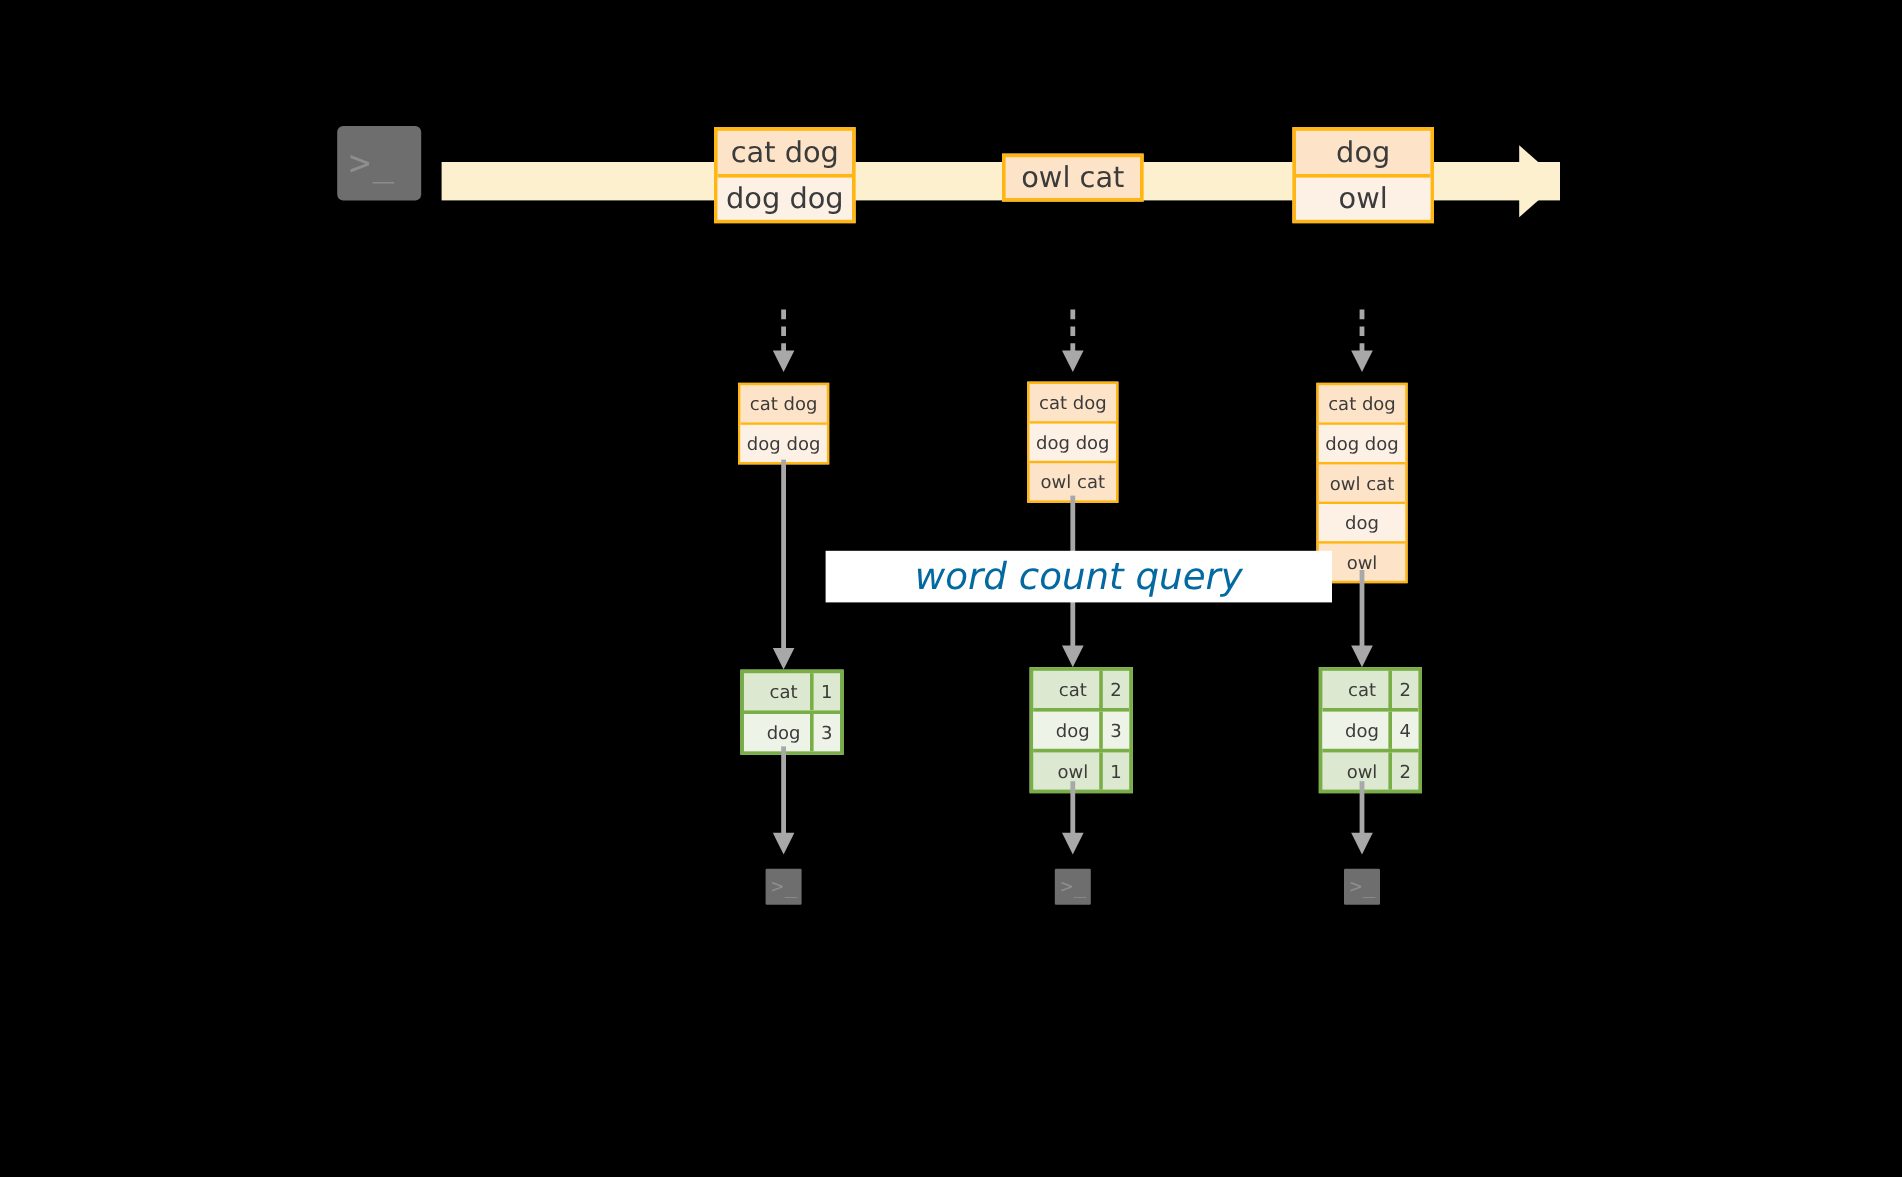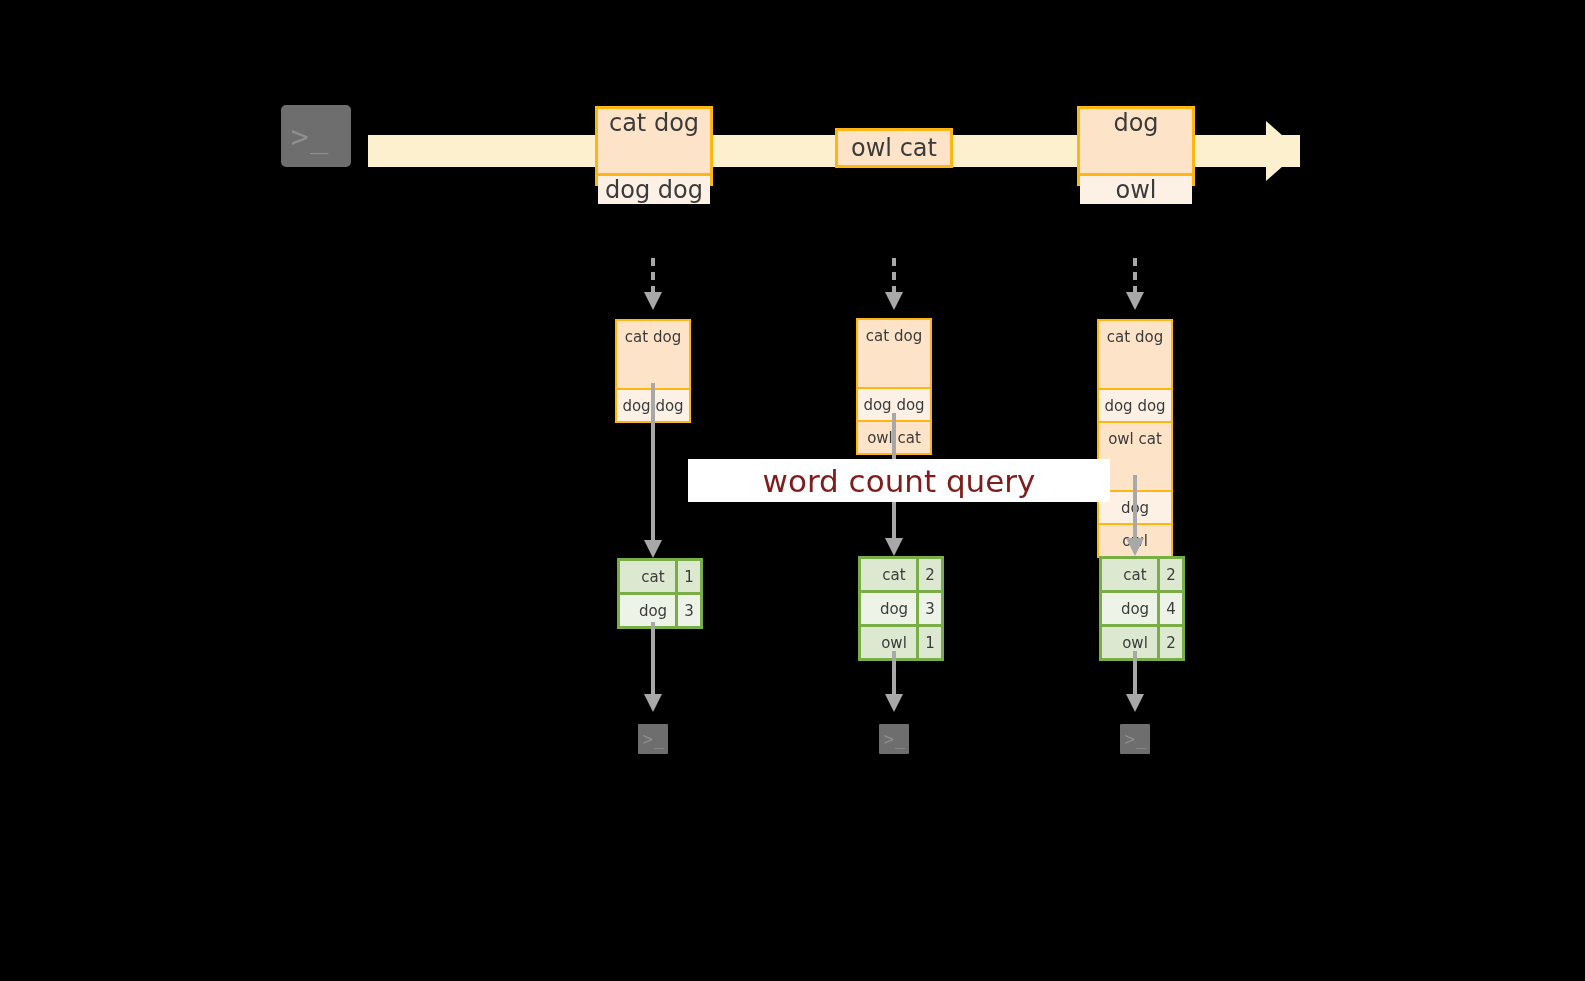--- a/index.html
+++ b/index.html
@@ -76,21 +76,21 @@
     flex-direction: column;
   }
   .ebox .row {
     flex: 1 1 auto;
     display: flex;
     align-items: center;
     justify-content: center;
     color: #3b3b3b;
     white-space: nowrap;
   }
-  .ebox .row.alt { background: #fdf1e6; margin-top: 36px; }
+  .ebox .row.alt { background: #fdf1e6; }
   .ebox .row.sep { border-top: 3px solid #ffb612; }
 
   .ebox.top    { width: 118px; }
   .ebox.top .row { font-size: 24px; }
 
   .ebox.stack  { width: 76px; border-width: 2px; }
   .ebox.stack .row { font-size: 15px; height: 31px; }
   .ebox.stack .row.sep { border-top: 2px solid #ffb612; }
 
   
@@ -140,23 +140,24 @@
     border-top: 18px solid #a8a8a8;
   }
 
   
   .query-label {
     position: absolute;
     background: #ffffff;
     display: flex;
     align-items: center;
     justify-content: center;
-    color: #7f1d1d;
+    color: #0369a1;
     font-size: 31px;
     z-index: 5;
+    font-style: italic;
   }
 </style>
 </head>
 <body>
 
 <div id="canvas">
 
   <div class="terminal big" style="left:272px; top:96px;">
     <div class="hatch"></div>
     <div class="prompt">&gt;_</div>

